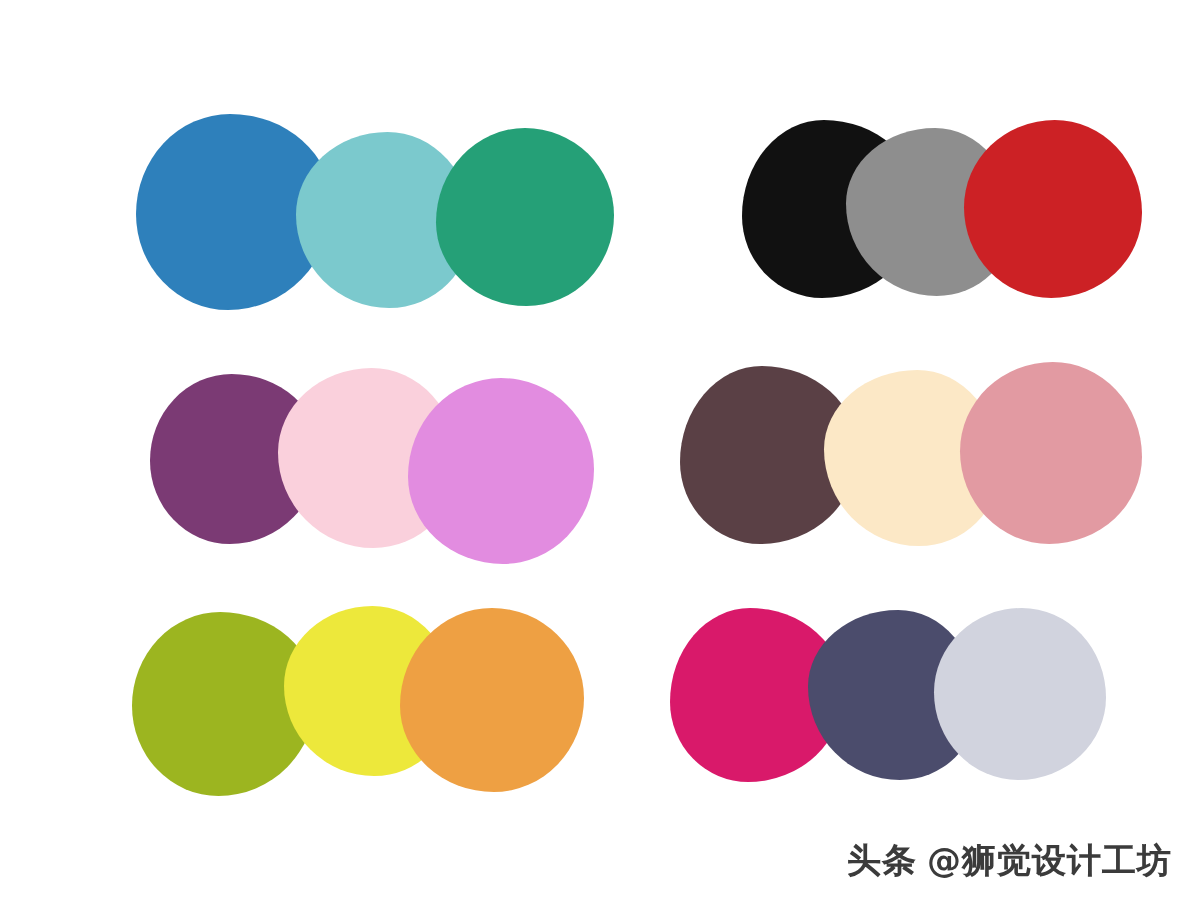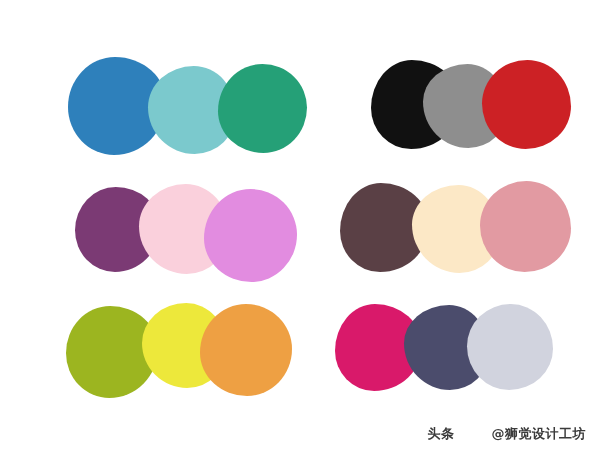--- a/index.html
+++ b/index.html
@@ -35,29 +35,29 @@
   .blob-v6 { border-radius: 51% 49% 51% 49% / 49% 52% 48% 51%; }
 
   #watermark {
     position: absolute;
     right: 14px;
     bottom: 10px;
     display: flex;
     align-items: center;
     gap: 5px;
     color: #3b3b3b;
-    font-size: 13px;
+    font-size: 17px;
     font-weight: bold;
     letter-spacing: 0.5px;
     line-height: 1;
     white-space: nowrap;
     font-family: "DejaVu Sans", "Liberation Sans", sans-serif;
   }
   #watermark .wm-brand { font-weight: bold; }
-  #watermark .wm-handle { font-weight: bold; margin-left: 32px; }
+  #watermark .wm-handle { font-weight: bold; }
 </style>
 </head>
 <body>
 
 <div id="palette-board">
 
   <div id="swatch-layer">
       <div class="swatch-group" style="left: 0px; top: 0px; width: 600px; height: 450px;">
         <div class="swatch-blob blob-v1" title="#2E80BB" style="left: 68px; top: 57px; width: 98px; height: 98px; background: rgb(46, 128, 187); z-index: 10;"></div>
         <div class="swatch-blob blob-v2" title="#7BC9CD" style="left: 148px; top: 66px; width: 88px; height: 88px; background: rgb(123, 201, 205); z-index: 11;"></div>

